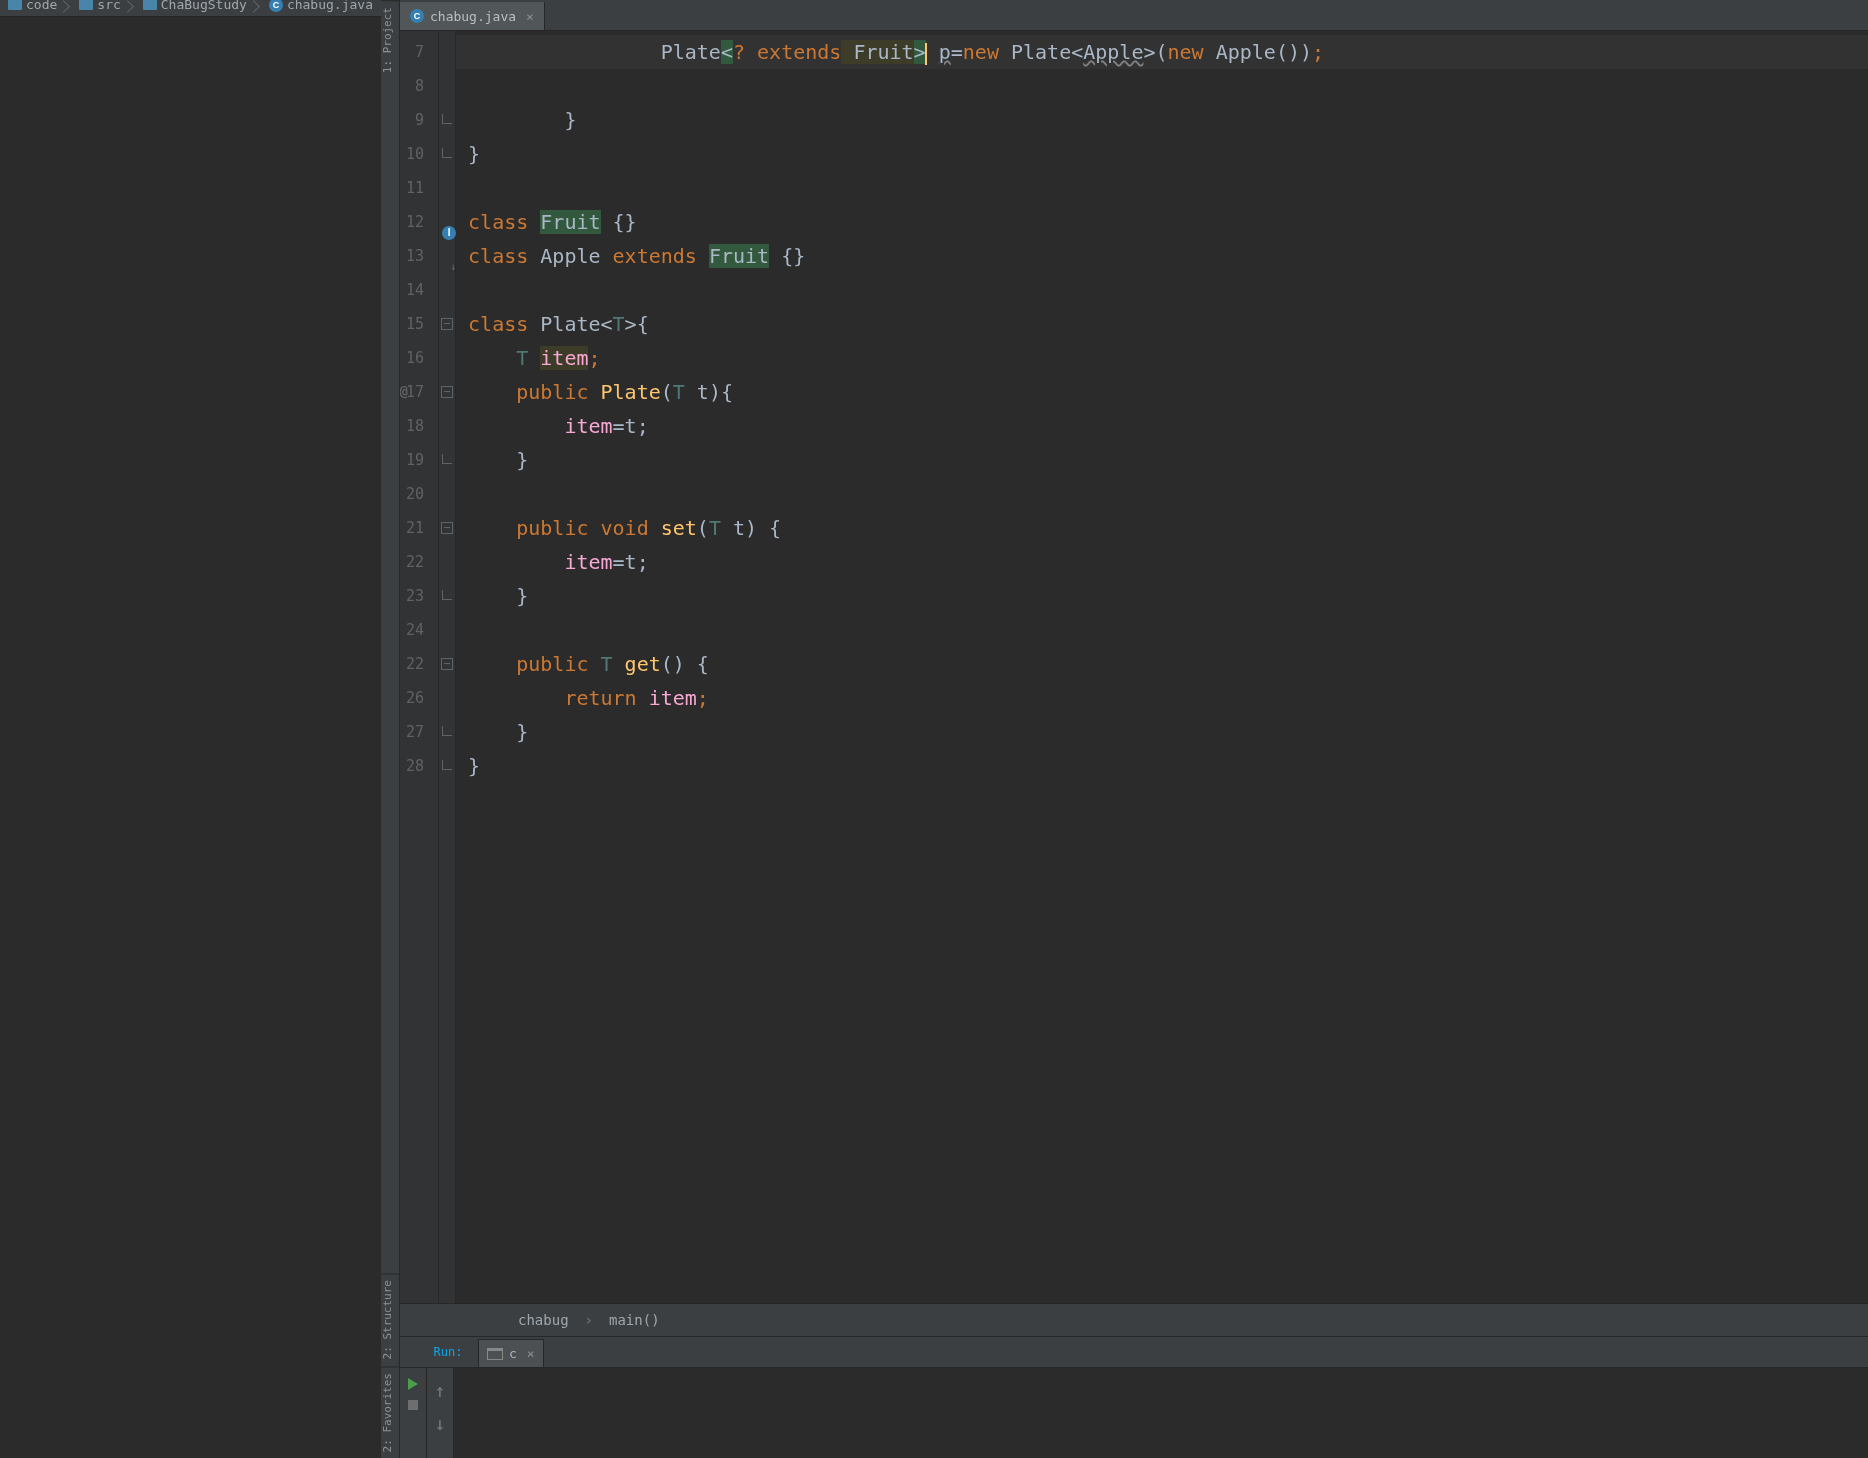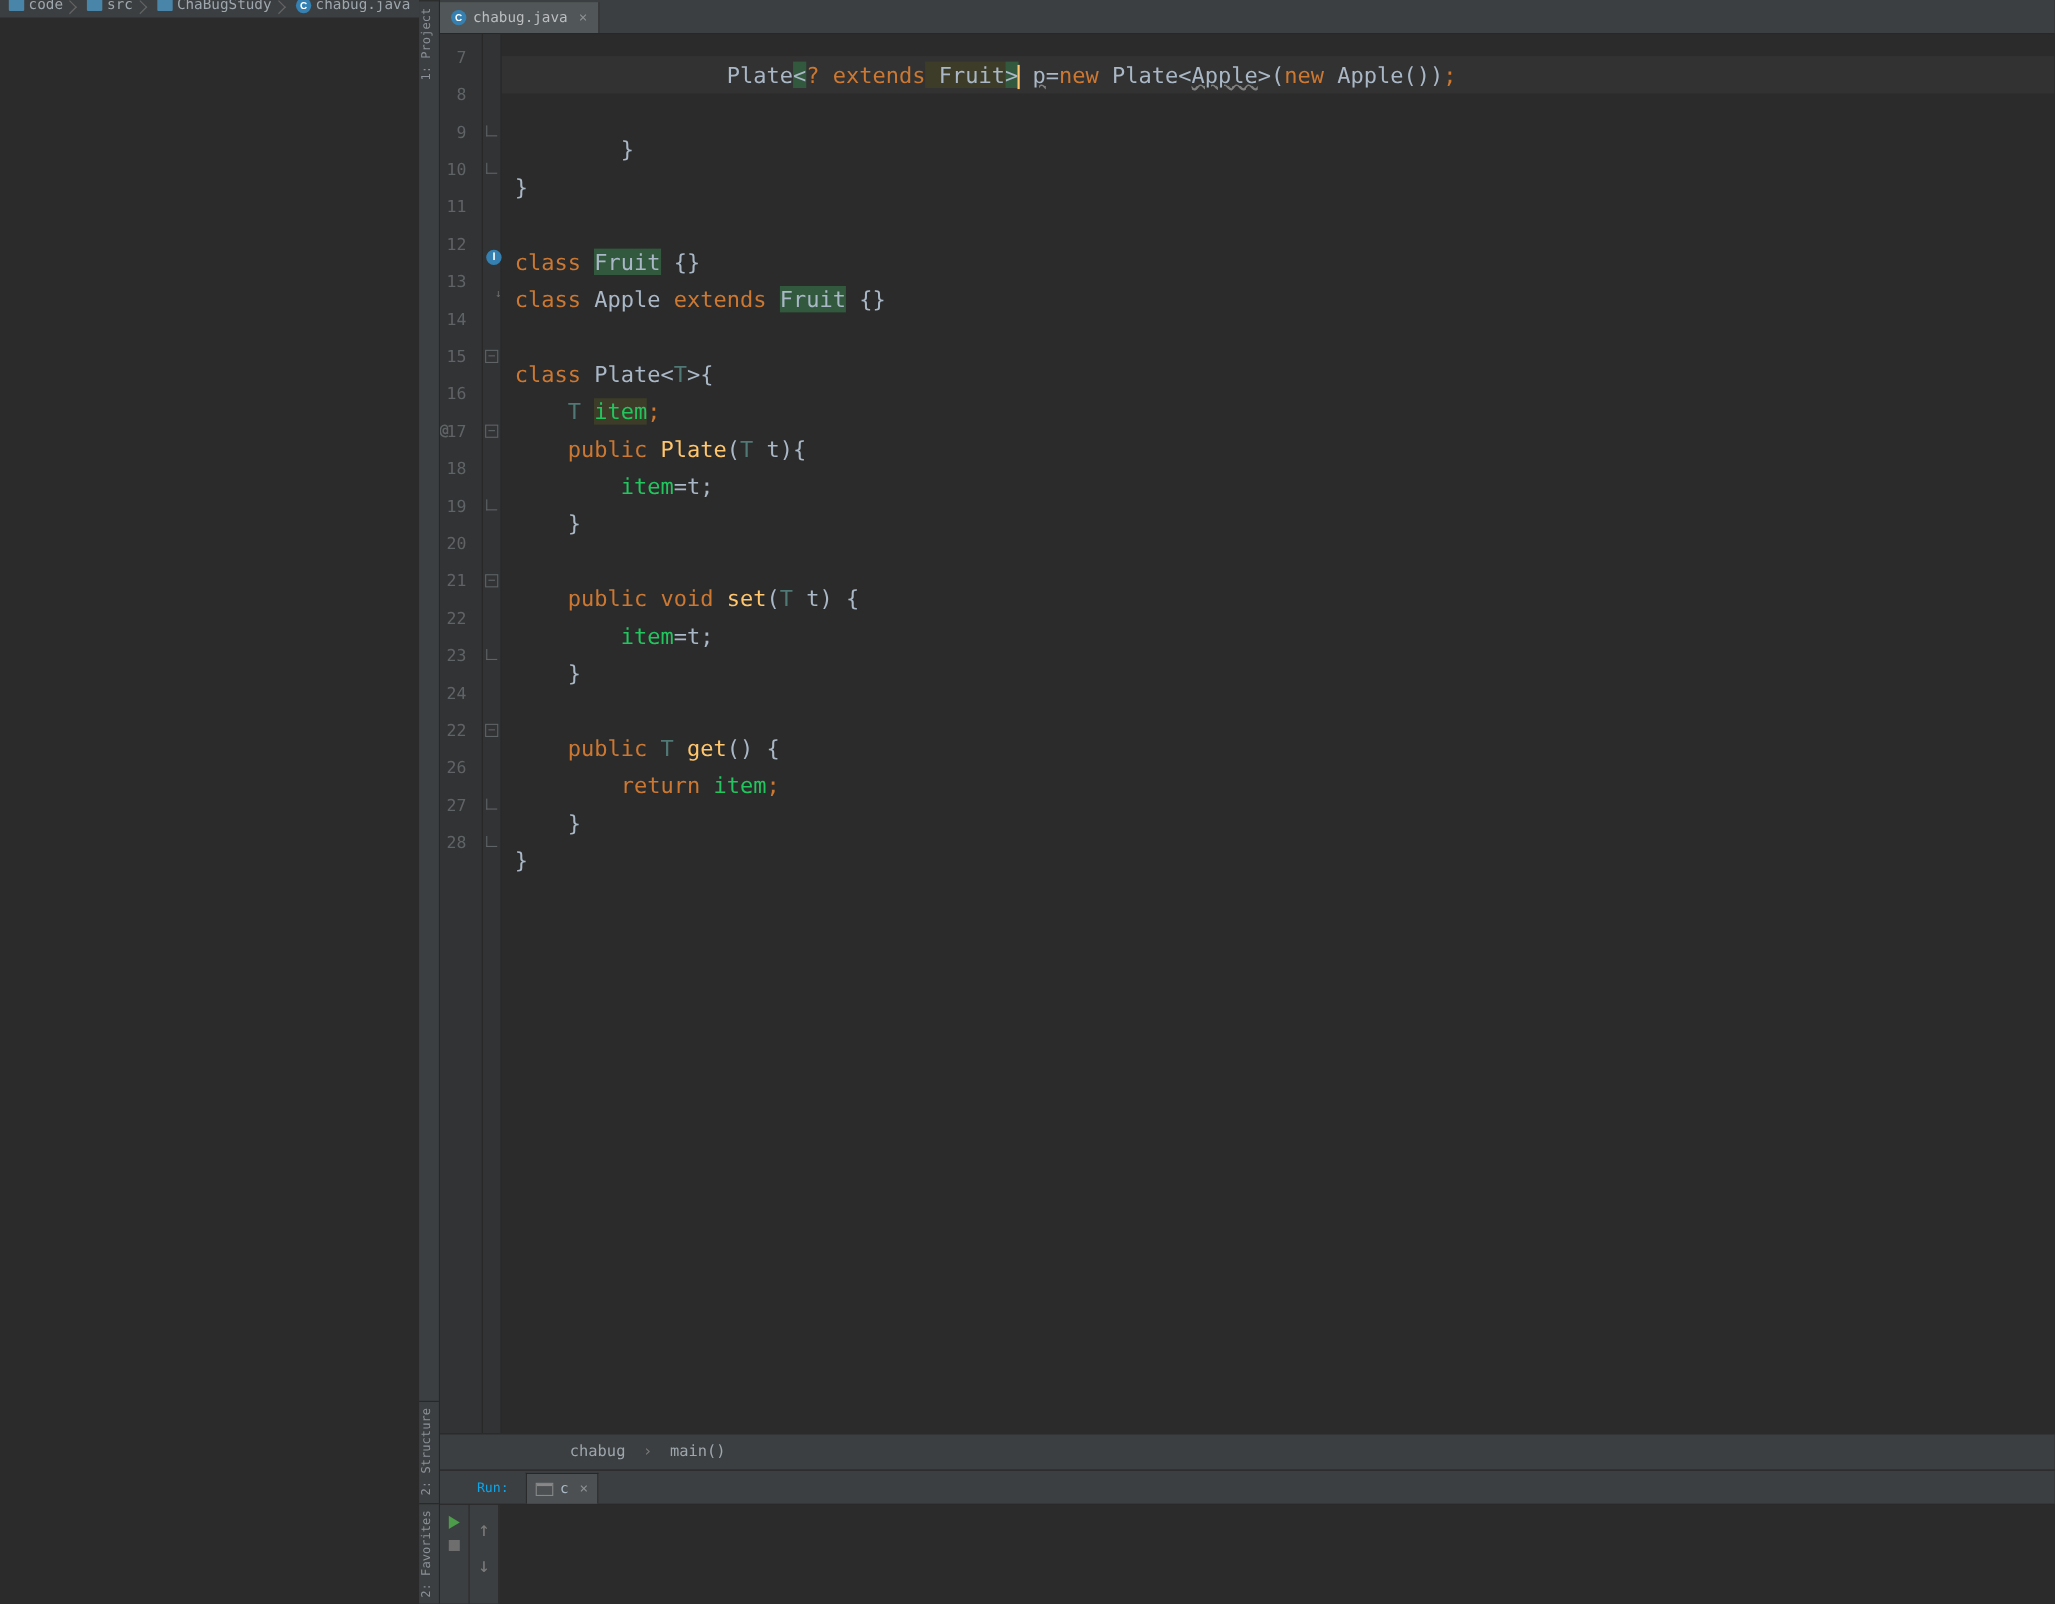--- a/index.html
+++ b/index.html
@@ -24,29 +24,29 @@
 .editor-scroll{flex:1;display:flex;overflow:hidden;background:#2b2b2b}
 .gutter{background:#313335;border-right:1px solid #272727;padding-top:4px;font-size:15px;color:#606366;text-align:right;user-select:none}
 .gutter .ln{height:34px;line-height:34px;padding:0 14px 0 6px;position:relative}
 .ln .override{position:absolute;right:30px;top:9px;font:bold 14px/1 monospace;color:#606366}
 .ln .impl{position:absolute;right:-18px;top:9px;width:14px;height:14px}
 .fold-col{width:16px;background:#313335;border-right:1px solid #272727;padding-top:4px}
 .fold{height:34px;position:relative}
 .fold .fmark{position:absolute;top:11px;left:3px;width:9px;height:9px;border-left:1px solid #606366;border-bottom:1px solid #606366}
 .fold .fopen{position:absolute;top:11px;left:2px;width:10px;height:10px;border:1px solid #606366;background:#313335}
 .fold .fopen::after{content:"";position:absolute;left:2px;top:4px;width:6px;height:1px;background:#606366}
-.code{flex:1;padding-top:20px;overflow:hidden;font-size:20px;white-space:pre}
+.code{flex:1;padding-top:4px;overflow:hidden;font-size:20px;white-space:pre}
 .cl{height:34px;line-height:34px;display:block;padding-left:12px}
 .cl.cur{background:#323232}
 
 .kw{color:#cc7832}
 .ty{color:#a9b7c6}
 .em{color:#ffc66d}
 .p{color:#a9b7c6}
-.fld{color:#22c55e}
+.fld{color:#f9a8d4}
 .op{color:#a9b7c6}
 .typar{color:#507874}
 .hl2{background:#32593d}
 .hl3{background:#3c3c28}
 .warn{text-decoration:underline wavy #808080}
 .cursor{border-left:2px solid #ffc66d;height:22px;display:inline-block;vertical-align:middle;margin-left:-1px}
 
 .context-bar{height:32px;background:#3c3f41;border-top:1px solid #272727;display:flex;align-items:center;padding-left:118px;font-size:14px;color:#9ea7ad;gap:16px}
 .ctx-sep::before{content:"›";color:#7a7a7a}
 

